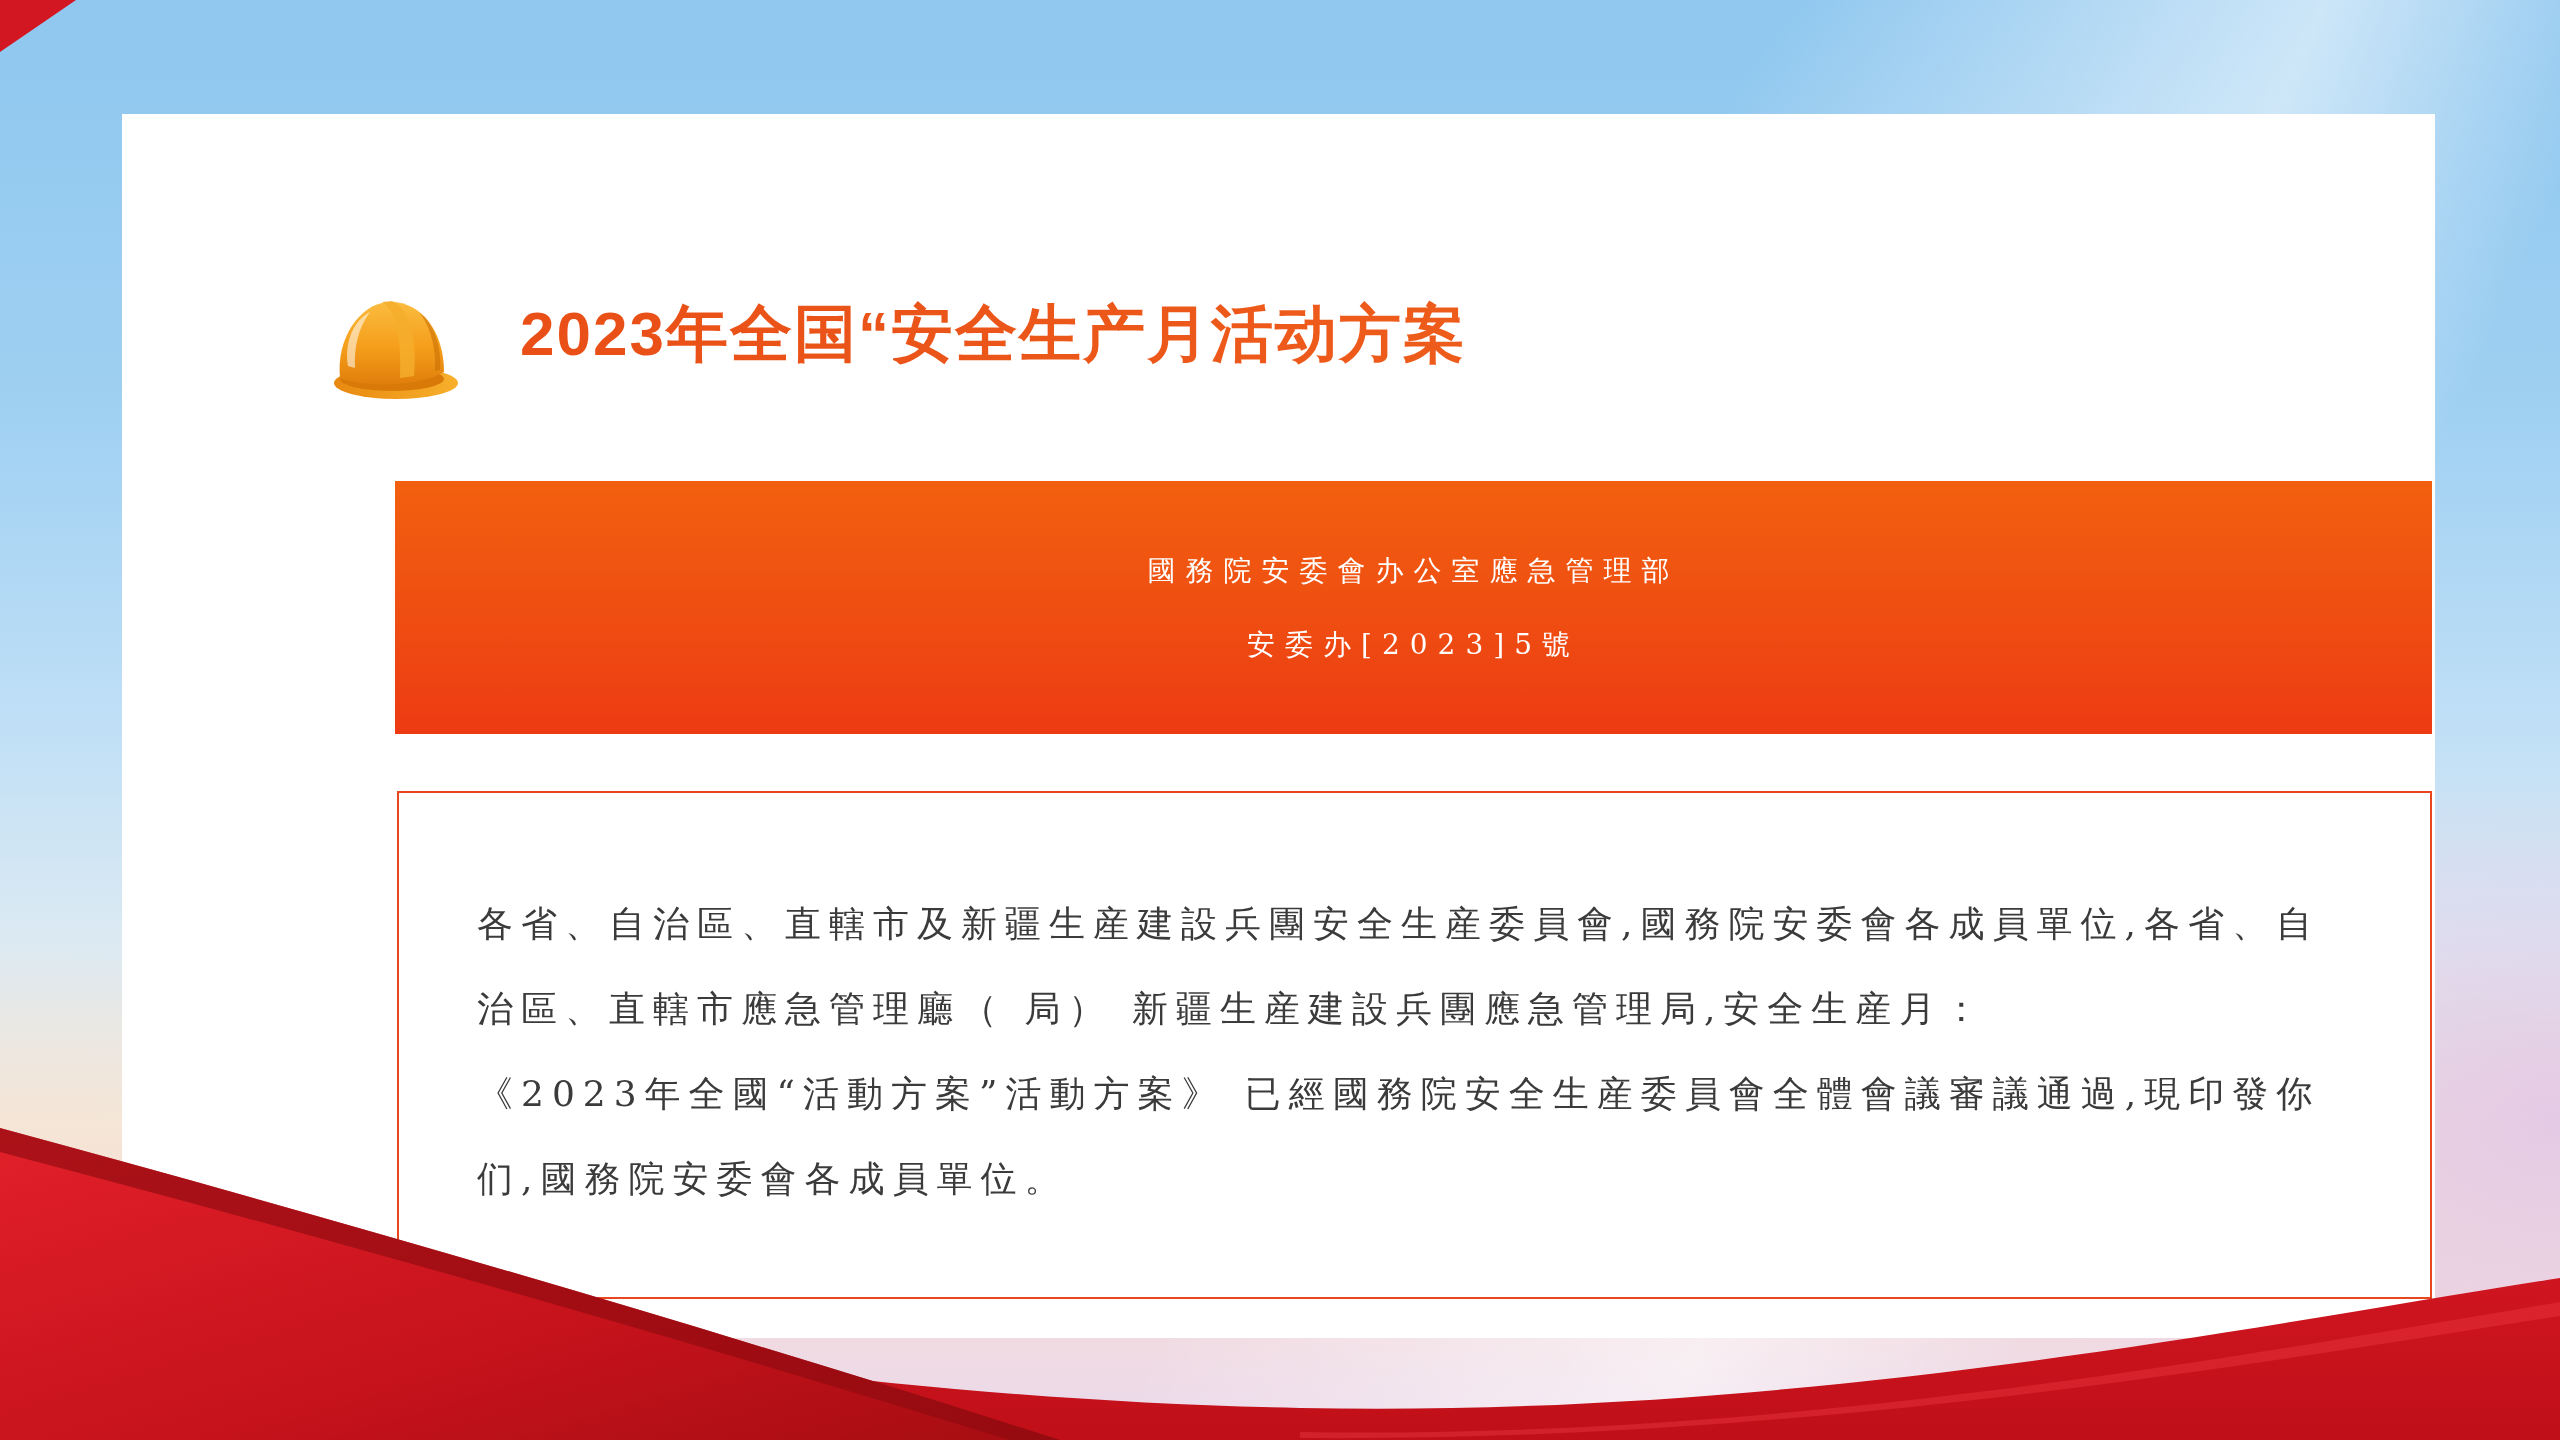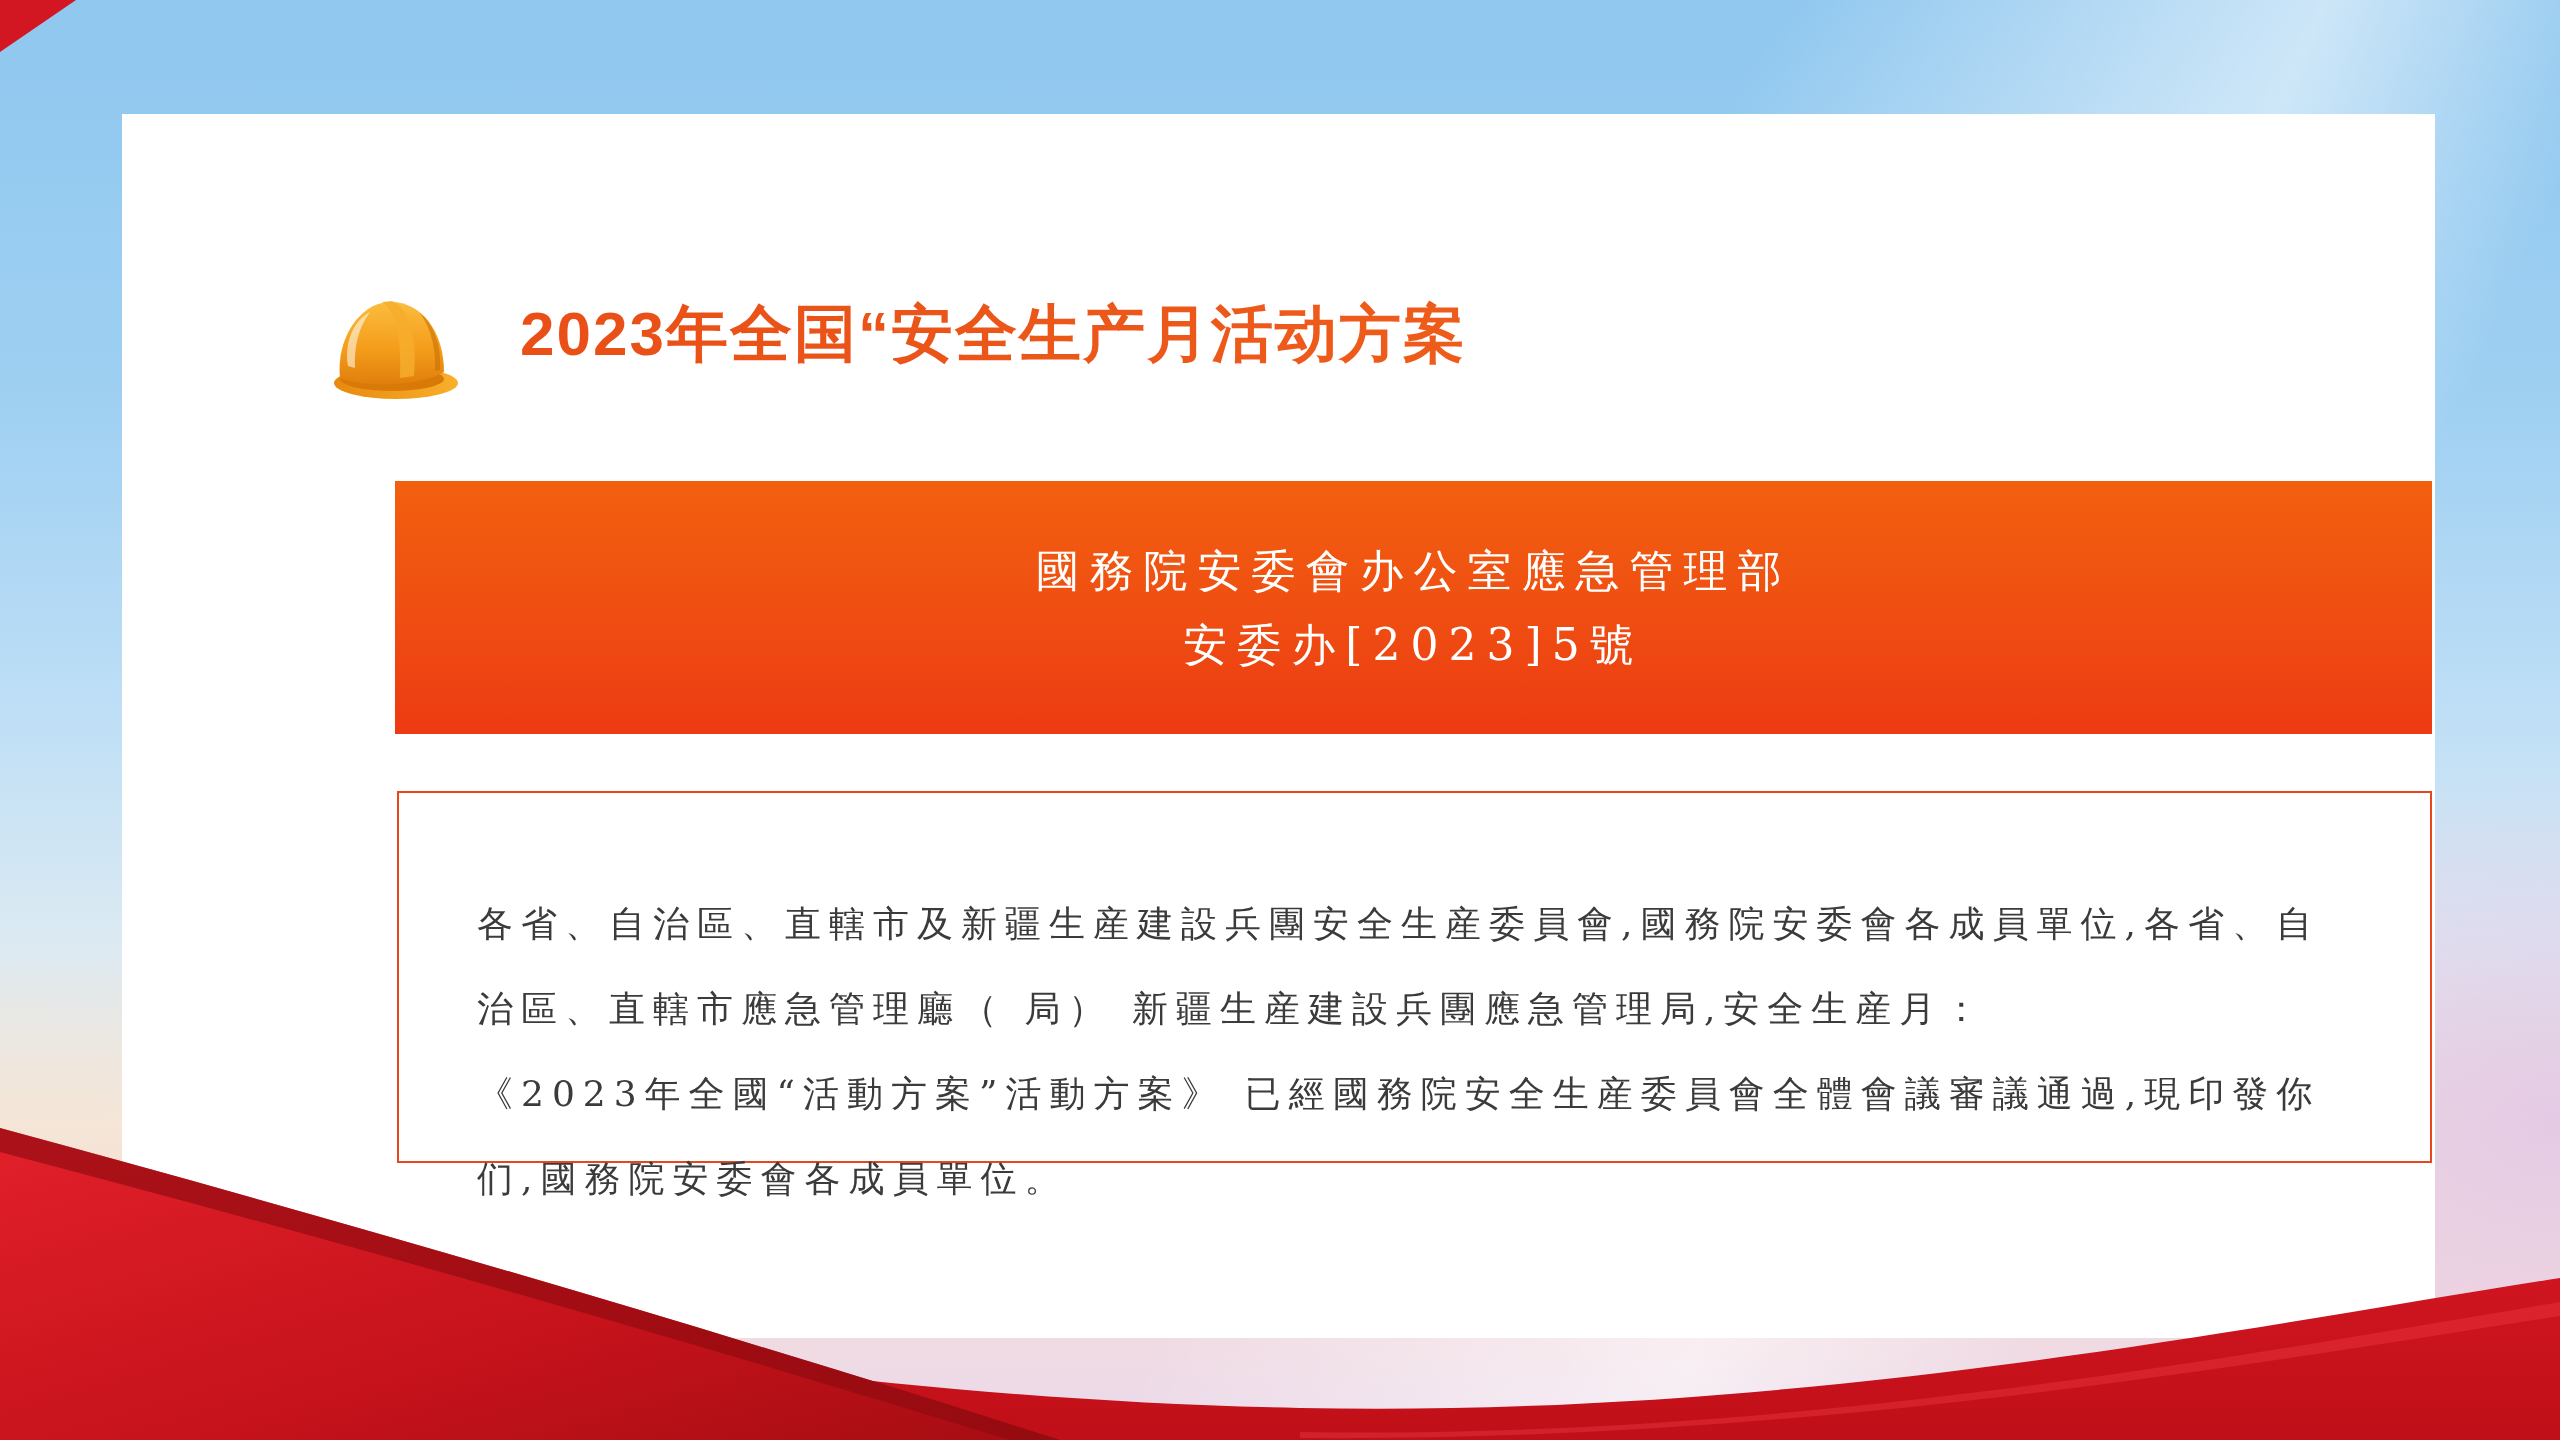--- a/index.html
+++ b/index.html
@@ -33,25 +33,25 @@
   }
   
   .banner{
     position:absolute;left:273px;top:367px;width:2037px;height:253px;
     background:linear-gradient(180deg,#F2600F 0%,#EF4D12 55%,#ED3A12 100%);
     display:flex;flex-direction:column;justify-content:center;align-items:center;
     row-gap:22px;
   }
   .banner .bl{
     color:#ffffff;font-family:"DejaVu Serif","Liberation Serif",serif;
-    font-size:44px;line-height:52px;letter-spacing:10px;white-space:nowrap;
+    font-size:28px;line-height:52px;letter-spacing:10px;white-space:nowrap;
   }
   
   .notice{
-    position:absolute;left:275px;top:677px;width:2035px;height:372px;
+    position:absolute;left:275px;top:677px;width:2035px;height:508px;
     background:#ffffff;border:2px solid #E8461E;box-sizing:border-box;
     padding:88px 70px 0 78px;
   }
   .notice .nl{
     color:#3B3B3B;font-family:"DejaVu Serif","Liberation Serif",serif;
     font-size:36px;line-height:85px;letter-spacing:8px;white-space:nowrap;
   }
   
   .ribbon{position:absolute;left:0;bottom:0;width:2560px;height:400px;}
   .corner{position:absolute;left:0;top:0;width:80px;height:54px;}

